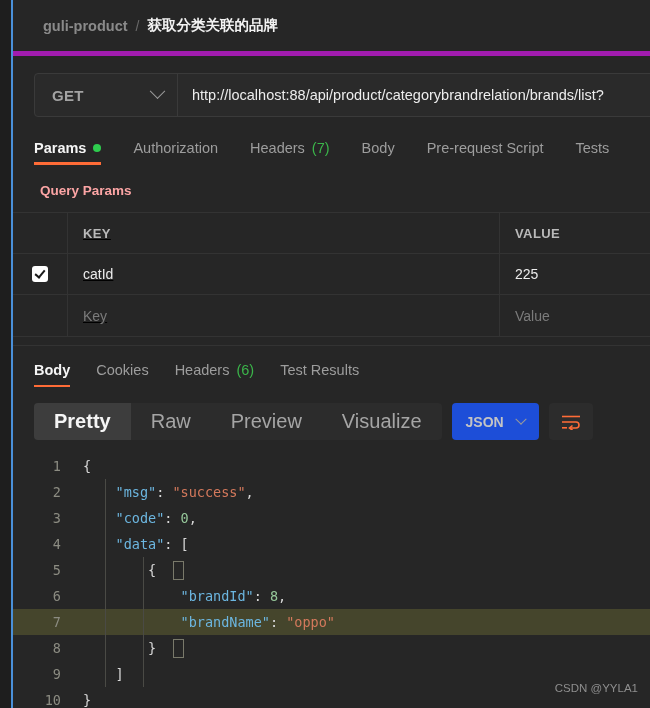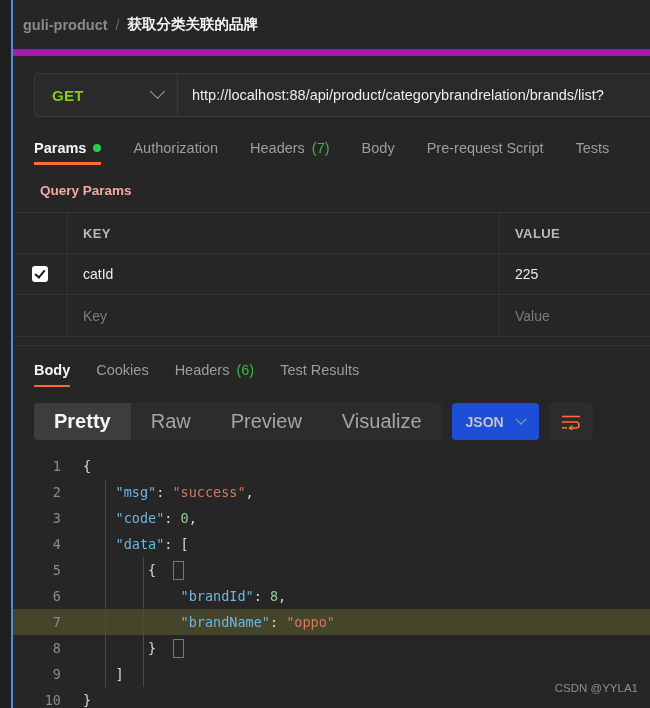--- a/index.html
+++ b/index.html
@@ -40,22 +40,22 @@
     left: 13px; top: 0;
     width: 637px; height: 708px;
     background: #262626;
   }
 
   
   .breadcrumb-bar {
     height: 56px;
     display: flex;
     align-items: center;
-    padding-left: 10px;
-    border-bottom: 7px solid #a21caf;
+    padding-left: 30px;
+    border-bottom: 5px solid #a21caf;
   }
   .crumb-root {
     color: #8a8a8a;
     font-size: 14.5px;
     font-weight: bold;
   }
   .crumb-sep {
     color: #6a6a6a;
     font-size: 14px;
     margin: 0 8px;
@@ -81,21 +81,21 @@
   .method-box {
     width: 143px;
     display: flex;
     align-items: center;
     justify-content: space-between;
     padding: 0 14px 0 17px;
     border-right: 1px solid #3a3a3a;
     cursor: pointer;
   }
   .method-label {
-    color: #84cc16;
+    color: #a3a3a3;
     font-size: 15px;
     font-weight: bold;
     letter-spacing: .3px;
   }
   .chev {
     width: 11px; height: 11px;
     border-right: 1.6px solid #9a9a9a;
     border-bottom: 1.6px solid #9a9a9a;
     transform: rotate(45deg) translate(-3px,-3px);
   }
@@ -173,20 +173,21 @@
     align-items: center;
     justify-content: center;
     border-right: 1px solid #333333;
   }
   .pcell-key {
     width: 432px;
     display: flex;
     align-items: center;
     padding-left: 15px;
     border-right: 1px solid #333333;
+    text-decoration: underline;
   }
   .pcell-val {
     flex: 1;
     display: flex;
     align-items: center;
     padding-left: 15px;
   }
   .hdr-text {
     color: #b9b9b9;
     font-size: 13px;

